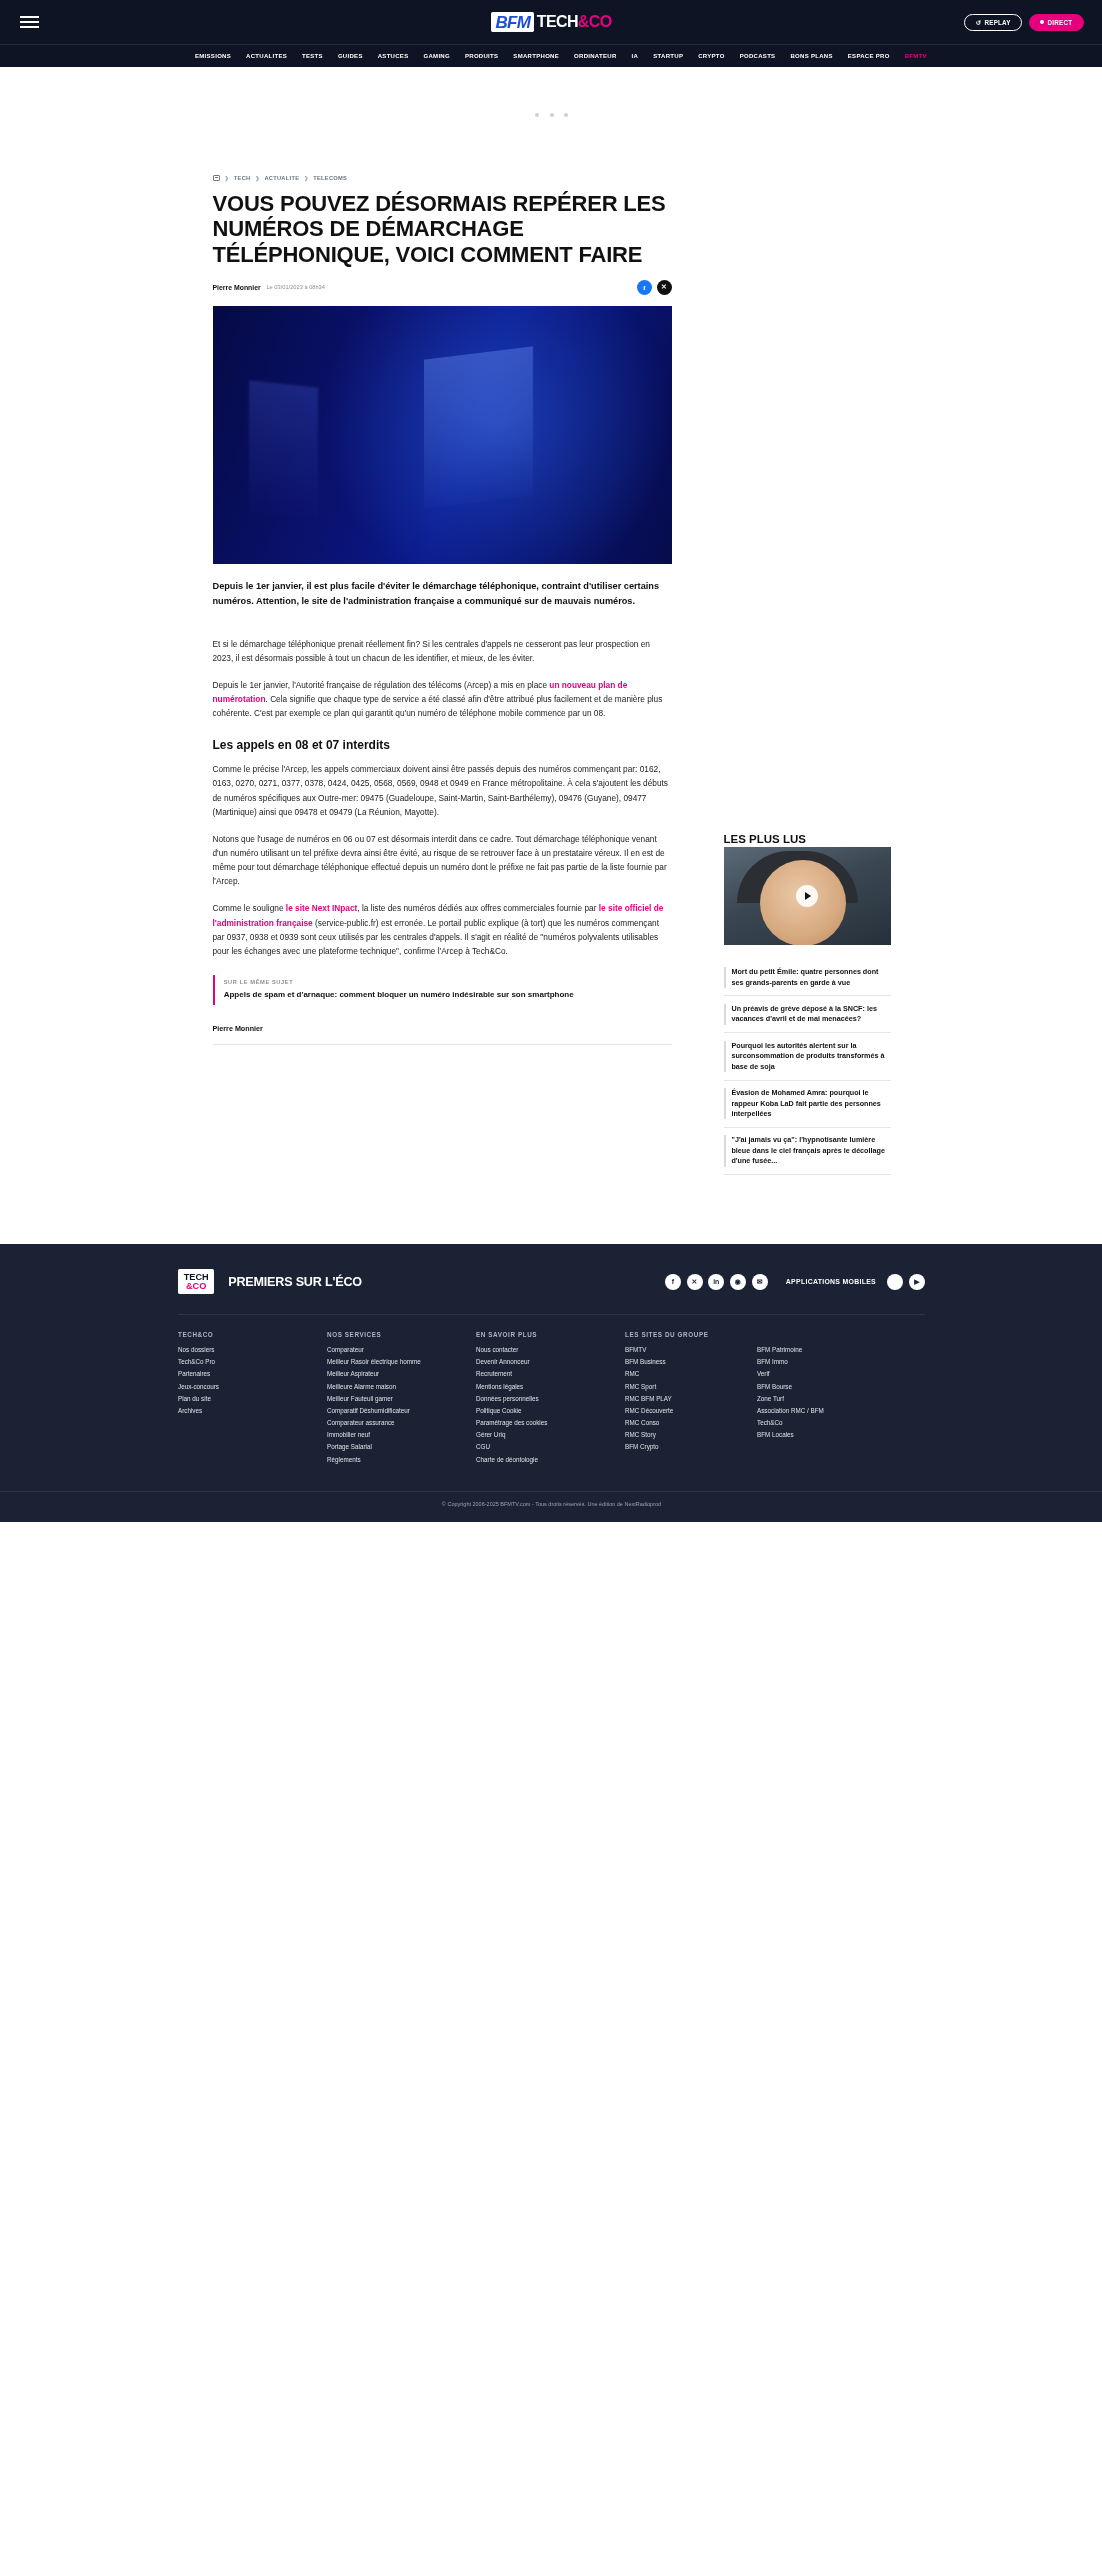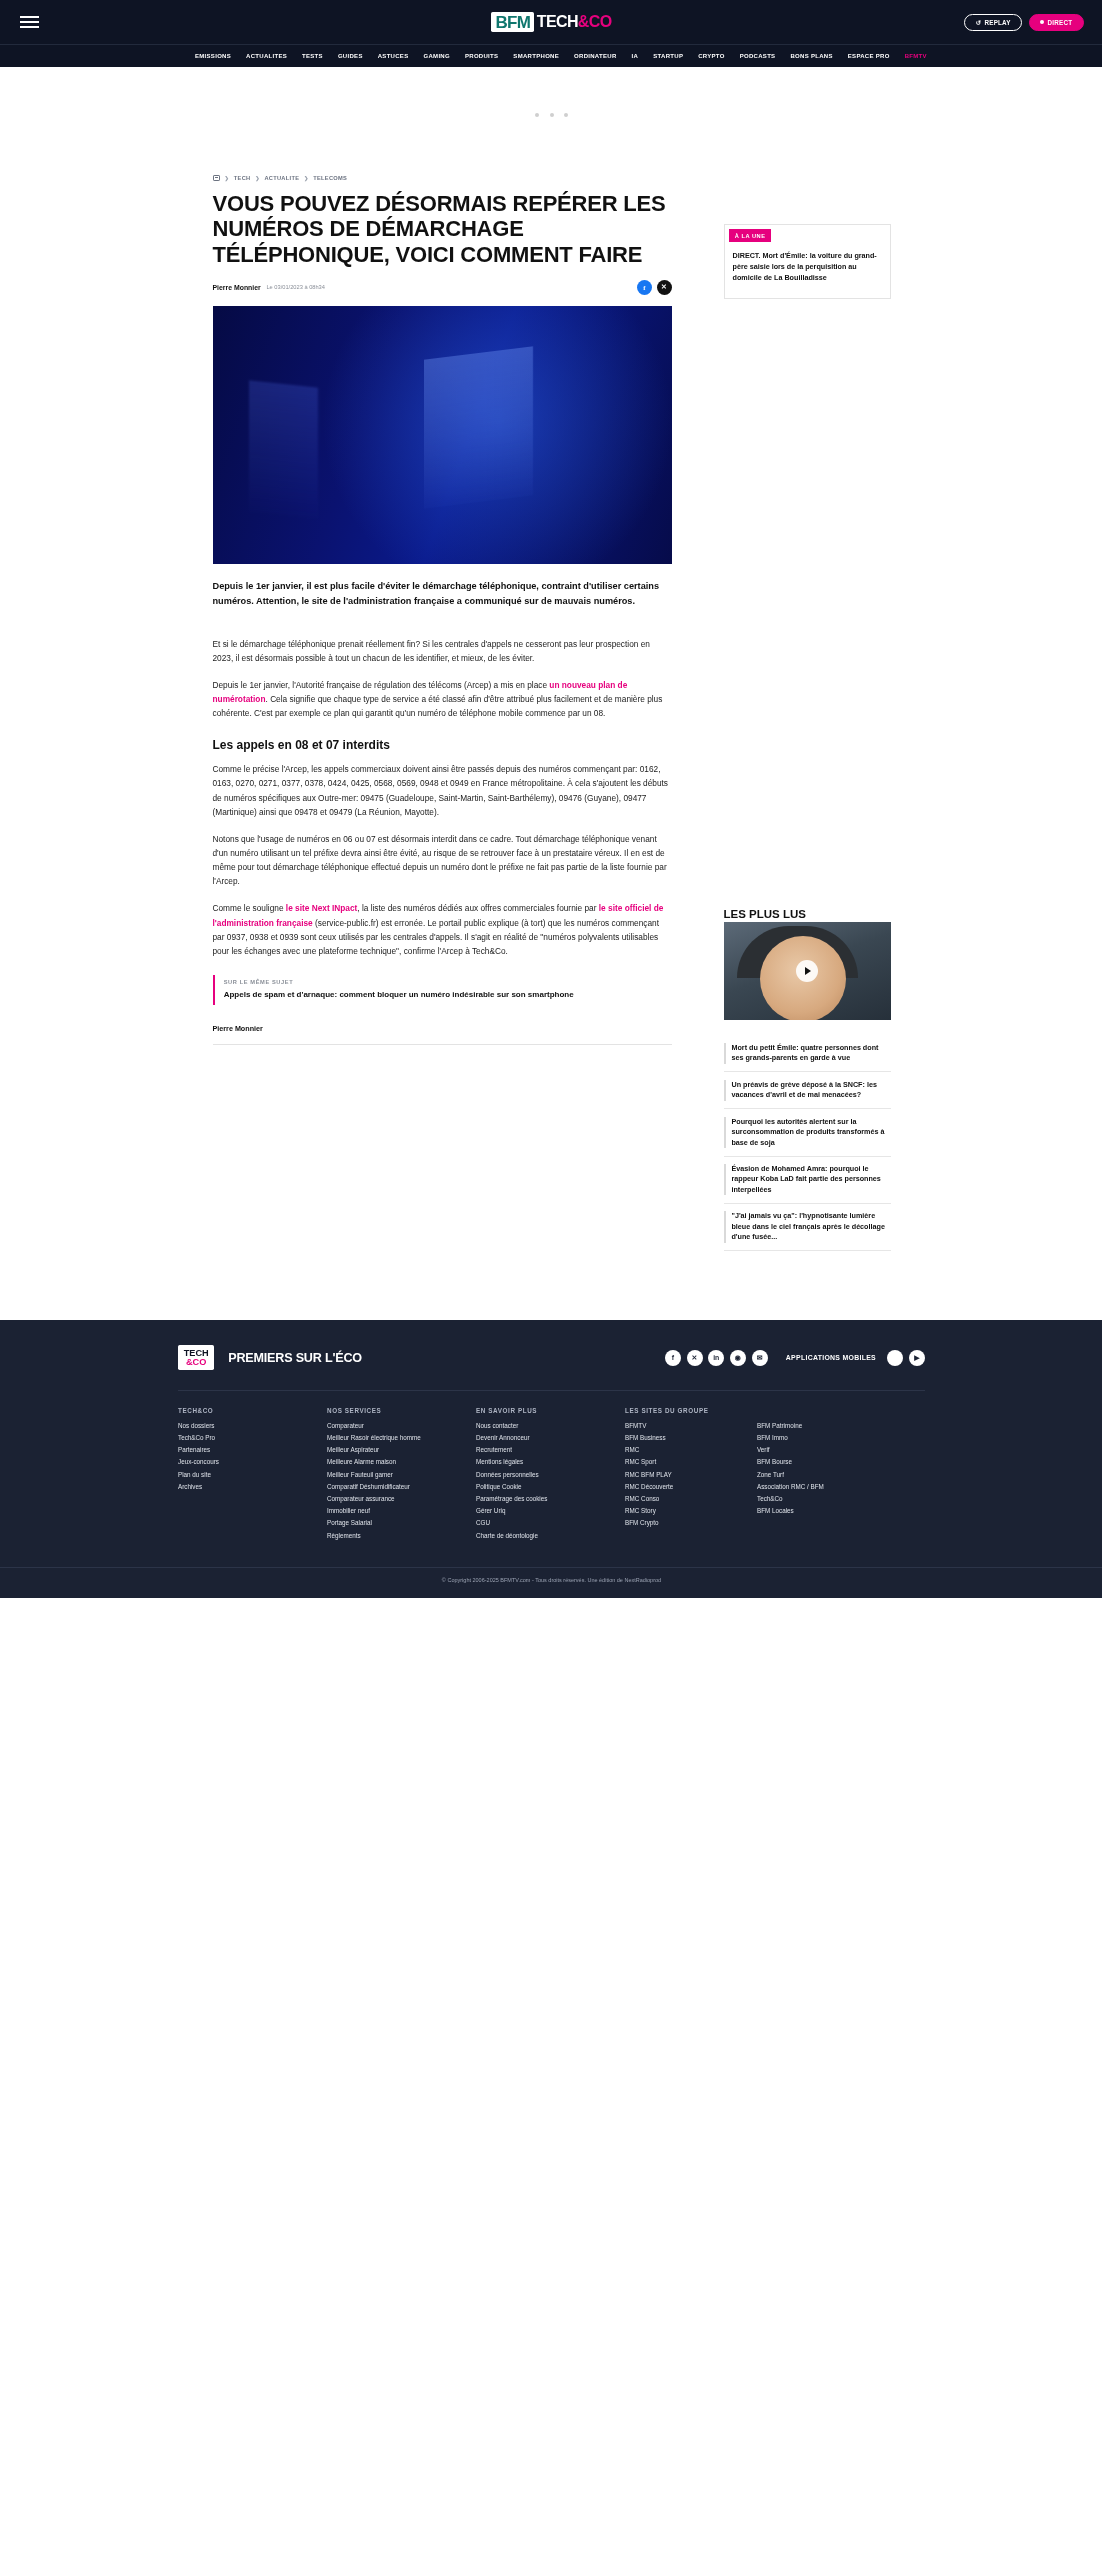--- a/index.html
+++ b/index.html
@@ -27,22 +27,23 @@
   .logo-wrap {
     position: absolute; left: 0; right: 0; top: 0; bottom: 0;
     display: flex; align-items: center; justify-content: center;
     pointer-events: none;
   }
   .logo {
     display: flex; align-items: center; gap: 0px;
     font-weight: 800; letter-spacing: -0.6px;
   }
   .logo .bfm {
-    background: #fff; color: #0f766e; font-size: 17px; font-weight: 800;
+    background: #fff; color: #1d4ed8; font-size: 17px; font-weight: 800;
     padding: 1.7px 4px 1.7px 4px; border-radius: 1.7px; line-height: 1;
+    font-style: italic;
   }
   .logo .tech {
     color: #fff; font-size: 16px; font-weight: 800; line-height: 1; margin-left: 2.3px;
   }
   .logo .co { color: #e6007e; font-size: 16px; font-weight: 800; }
   .topbar-right { margin-left: auto; display: flex; align-items: center; gap: 6.9px; }
   .btn-pill {
     border-radius: 11.5px; font-size: 6.3px; font-weight: 700; letter-spacing: 0.2px;
     padding: 4px 10.3px; display: flex; align-items: center; gap: 3.4px; cursor: pointer;
   }
@@ -318,26 +319,20 @@
         <div class="label">SUR LE MÊME SUJET</div>
         <div class="rel-title">Appels de spam et d'arnaque: comment bloquer un numéro indésirable sur son smartphone</div>
       </div>
 
 
       <div class="sig">Pierre Monnier</div>
     </div>
   </div>
 
   <div class="col-side">
-    <div class="alaune-card">
-      <div class="alaune-head">À LA UNE</div>
-      <div class="alaune-body">
-        <div class="item">DIRECT. Mort d'Émile: la voiture du grand-père saisie lors de la perquisition au domicile de La Bouilladisse</div>
-      </div>
-    </div>
 
     <div style="height:609px"></div>
 
     <div class="mostread">
       <div class="mostread-title">LES PLUS LUS</div>
       <div class="mr-video">
         <div class="hood"></div>
         <div class="kid"></div>
         <div class="play"></div>
       </div>

